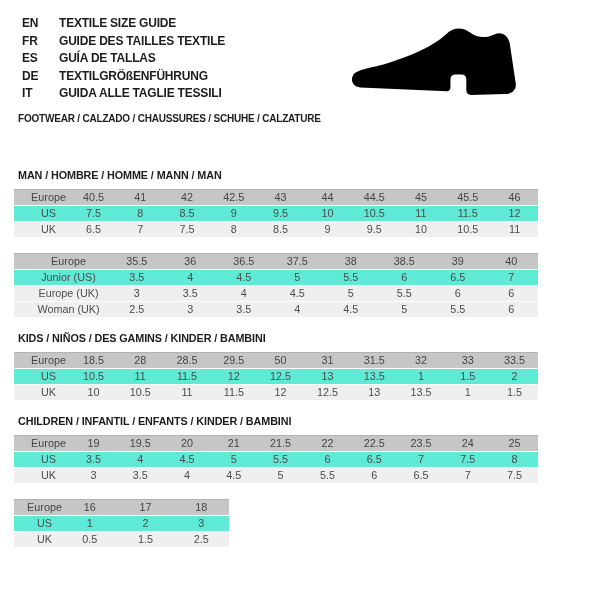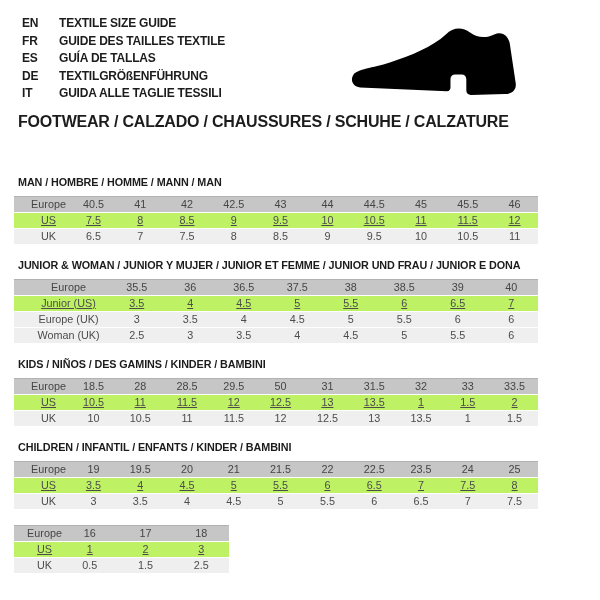--- a/index.html
+++ b/index.html
@@ -17,41 +17,41 @@
   .lang-code, .lang-text {
     font-weight: 700; font-size: 12px; letter-spacing: -0.2px; white-space: nowrap;
   }
   .lang-code { width: 37px; flex: 0 0 37px; }
 
   .shoe { position: absolute; top: 21px; right: 27px; width: 177px; height: 80px; }
   .shoe svg { display: block; width: 100%; height: 100%; }
 
   .category {
     margin: 10px 0 0 18px;
-    font-weight: 700; font-size: 16px; letter-spacing: -0.2px; white-space: nowrap;
+    font-weight: 700; font-size: 10px; letter-spacing: -0.2px; white-space: nowrap;
   }
 
   
   .sections { margin-top: 45px; }
   .section { margin: 0 14px; }
   .section + .section { margin-top: 14px; }
   .section-title {
     font-size: 10.8px; font-weight: 700; letter-spacing: -0.1px;
     margin: 0 4px 7px 4px; white-space: nowrap;
   }
   table { border-collapse: separate; border-spacing: 0 1px; table-layout: fixed; width: 100%; }
   .sec-babies table { width: 215px; }
   td {
     height: 15px; line-height: 15px; padding: 0;
     font-size: 10.8px; color: #4c4c4c;
     text-align: center; white-space: nowrap; overflow: hidden;
   }
   td.row-label { text-align: center; padding-left: 13px; }
   tr.row-header td { background: #c6c6c6; border-top: 1px solid #b2b2b2; color: #454545; }
-  tr.row-white  td { background: #bef264; text-decoration: underline; }
+  tr.row-white  td { background: #5eead4; }
   tr.row-alt    td { background: #efefef; }
   .sec-man  col:first-child,
   .sec-kids col:first-child,
   .sec-children col:first-child { width: 56px; }
   .sec-junior col:first-child { width: 96px; }
   .sec-babies col:first-child { width: 48px; }
 </style>
 </head>
 <body>
 
@@ -153,21 +153,20 @@
               <td>9</td>
               <td>9.5</td>
               <td>10</td>
               <td>10.5</td>
               <td>11</td>
             </tr>
           </tbody>
         </table>
       </div>
       <div class="section sec-junior">
-        <div class="section-title">JUNIOR &amp; WOMAN / JUNIOR Y MUJER / JUNIOR ET FEMME / JUNIOR UND FRAU / JUNIOR E DONA</div>
         <table>
           <colgroup>
             <col>
             <col>
             <col>
             <col>
             <col>
             <col>
             <col>
             <col>

